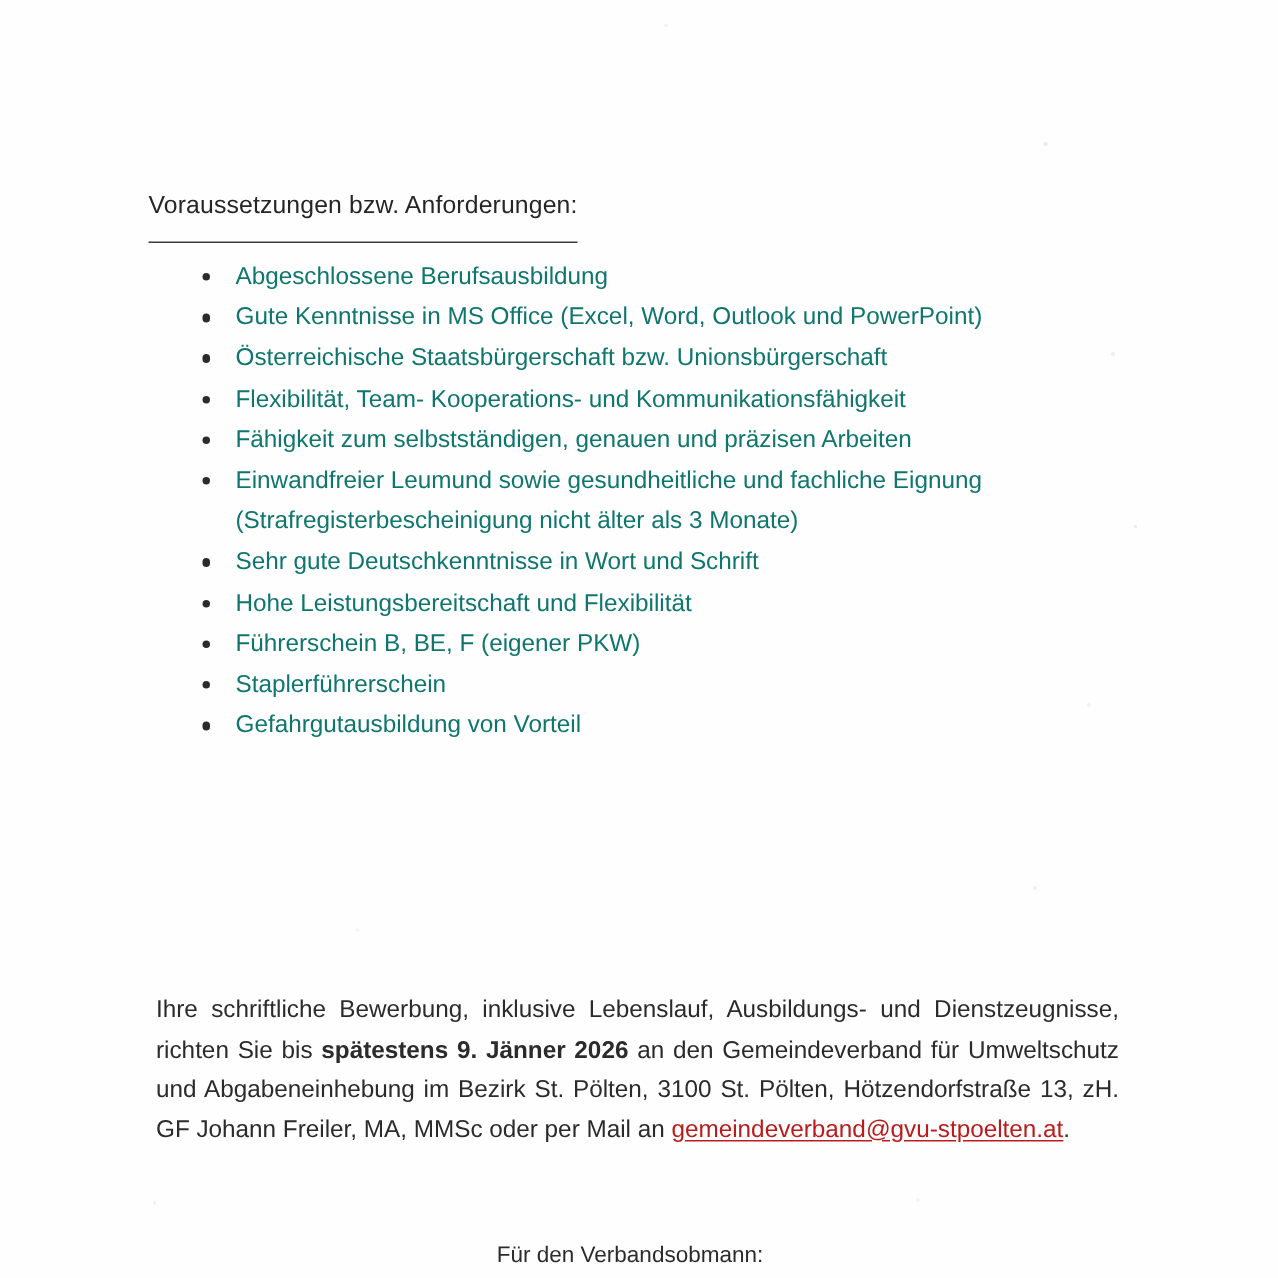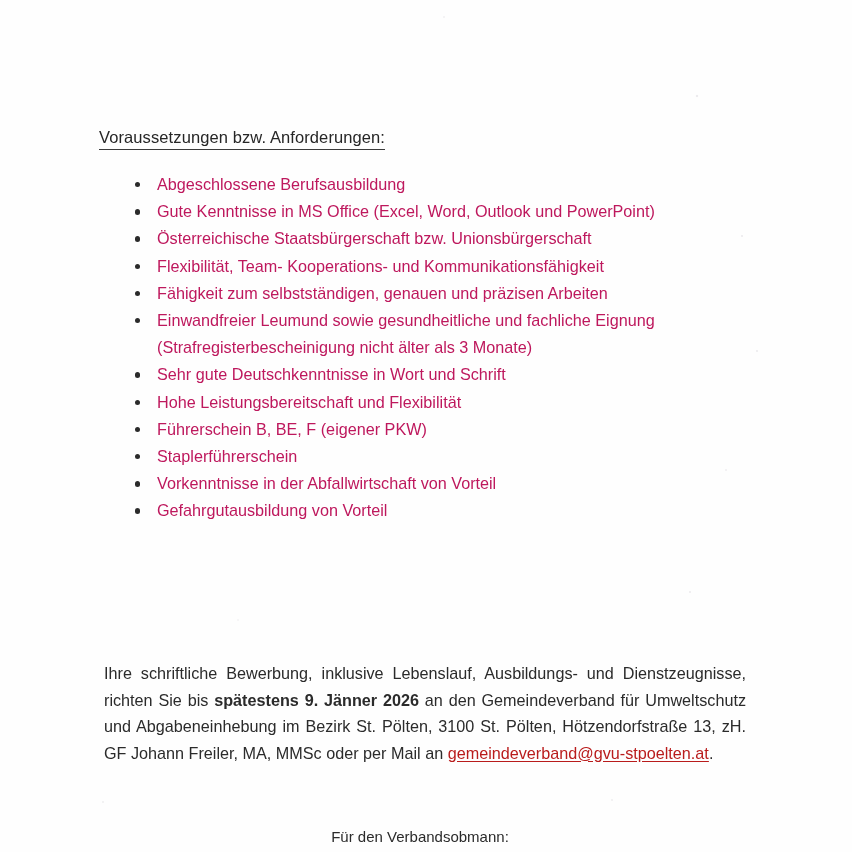--- a/index.html
+++ b/index.html
@@ -39,40 +39,40 @@
   }
 
   .heading {
     position: absolute;
     left: 99px;
     top: 128px;
     font-size: 16.5px;
     letter-spacing: .1px;
     color: #262626;
     border-bottom: 1.6px solid #3a3a3a;
-    padding-bottom: 2px;
+    padding-bottom: 14px;
     display: inline-block;
     white-space: nowrap;
   }
 
   .bullet-list {
     position: absolute;
     left: 131px;
     top: 171px;
     width: 620px;
     margin: 0;
     padding: 0;
     list-style: none;
   }
   .bullet-list li {
     position: relative;
     padding-left: 26px;
     font-size: 16.2px;
     line-height: 27.2px;
-    color: #be185d;
+    color: #0f766e;
     white-space: pre-line;
   }
   .bullet-list li::before {
     content: "";
     position: absolute;
     left: 4px;
     top: 11px;
     width: 5.4px;
     height: 5.4px;
     border-radius: 50%;
@@ -120,20 +120,19 @@
     <li>Gute Kenntnisse in MS Office (Excel, Word, Outlook und PowerPoint)</li>
     <li>Österreichische Staatsbürgerschaft bzw. Unionsbürgerschaft</li>
     <li>Flexibilität, Team- Kooperations- und Kommunikationsfähigkeit</li>
     <li>Fähigkeit zum selbstständigen, genauen und präzisen Arbeiten</li>
     <li>Einwandfreier Leumund sowie gesundheitliche und fachliche Eignung
 (Strafregisterbescheinigung nicht älter als 3 Monate)</li>
     <li>Sehr gute Deutschkenntnisse in Wort und Schrift</li>
     <li>Hohe Leistungsbereitschaft und Flexibilität</li>
     <li>Führerschein B, BE, F (eigener PKW)</li>
     <li>Staplerführerschein</li>
-    <li>Vorkenntnisse in der Abfallwirtschaft von Vorteil</li>
     <li>Gefahrgutausbildung von Vorteil</li>
   </ul>
 
   <p class="closing-para"><span>Ihre schriftliche Bewerbung, inklusive Lebenslauf, Ausbildungs- und Dienstzeugnisse, richten Sie bis </span><b>spätestens 9. Jänner 2026</b><span> an den Gemeindeverband für Umweltschutz und Abgabeneinhebung im Bezirk St. Pölten, 3100 St. Pölten, Hötzendorfstraße 13, zH. GF Johann Freiler, MA, MMSc oder per Mail an </span><a class="email-link" href="#">gemeindeverband@gvu-stpoelten.at</a><span>.</span></p>
 
   <div class="footer-line"><span>Für den Verbandsobmann:</span></div>
 </div>
 
 </body></html>

